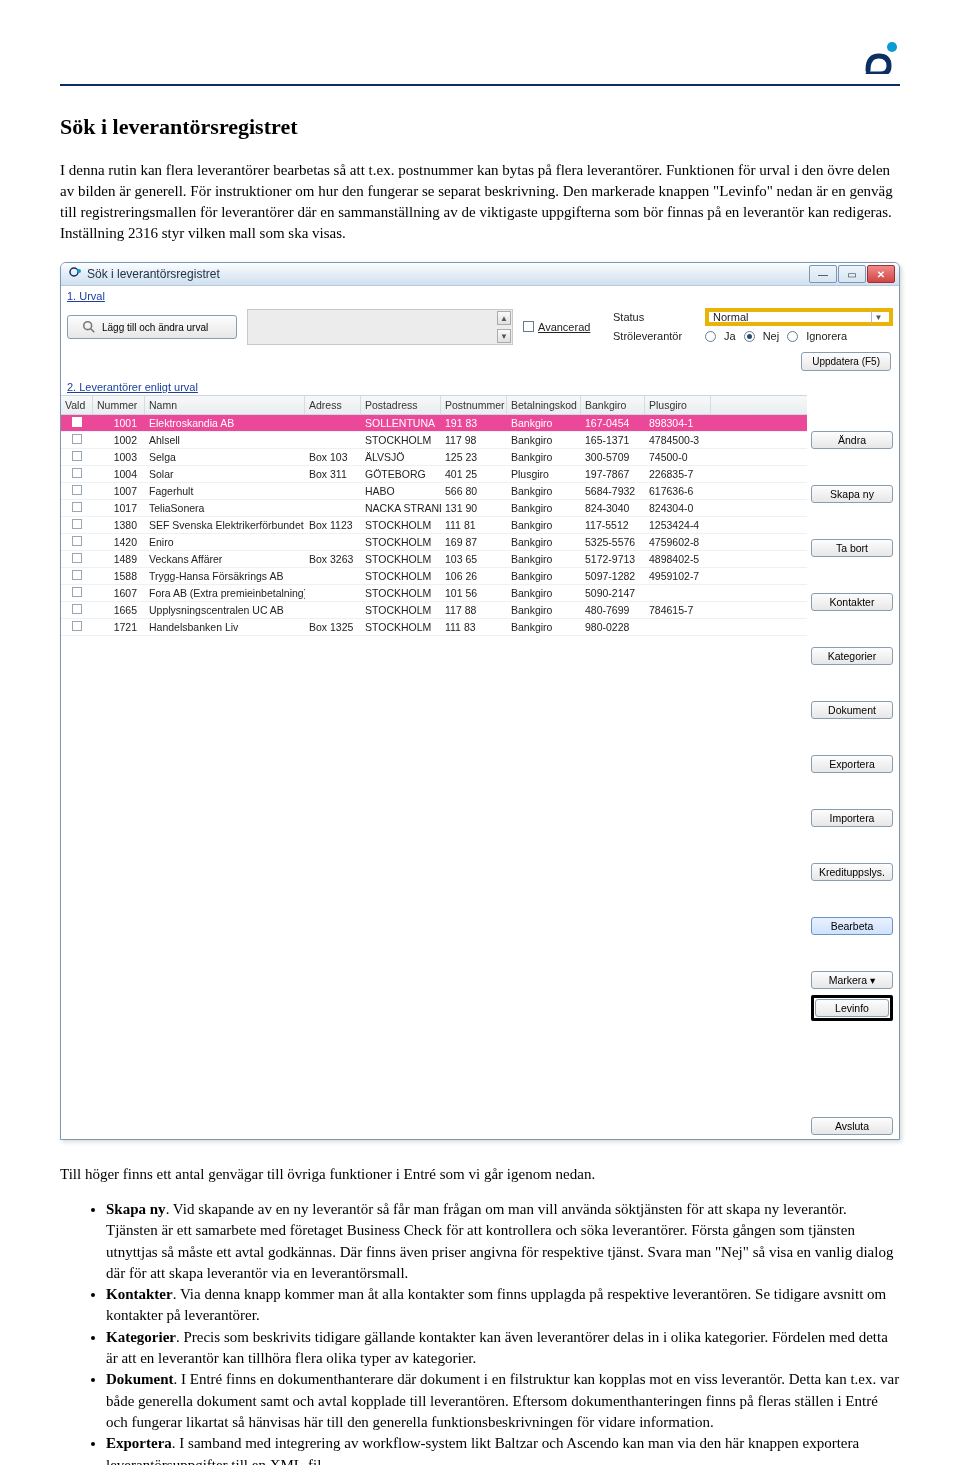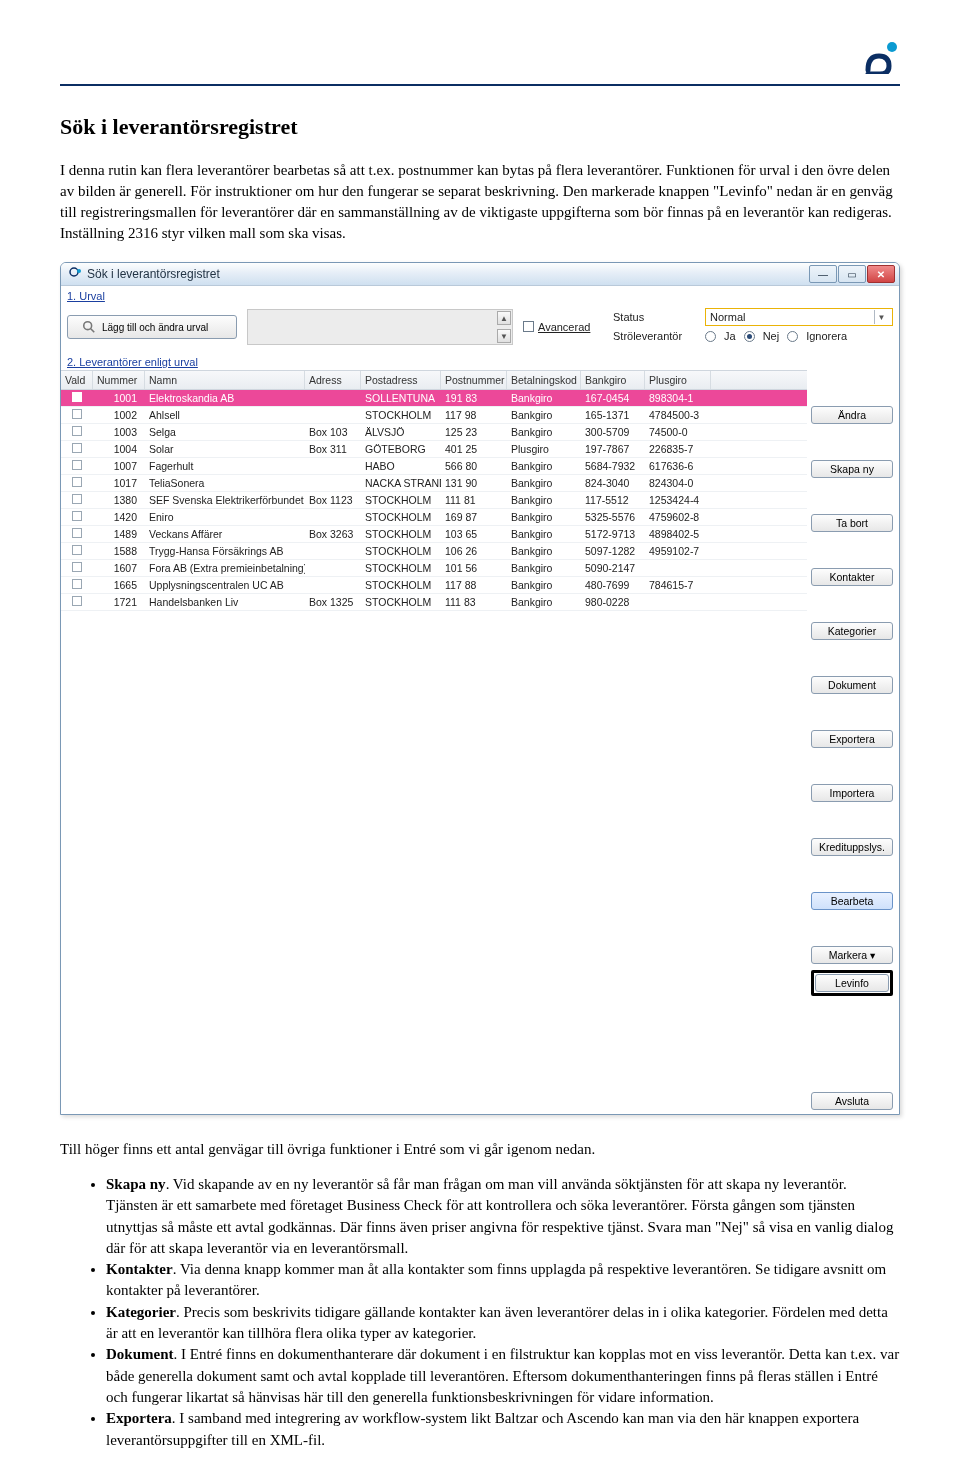--- a/index.html
+++ b/index.html
@@ -22,21 +22,21 @@
   .urval-row { display:flex; align-items:center; padding:4px 6px 6px 6px; gap:10px; }
   .ui-btn { background: linear-gradient(#fdfdfd,#e7e7e7); border:1px solid #8a9cb0; border-radius:3px; padding:3px 10px; font-size:10px; min-width:80px; text-align:center; cursor:pointer; font-family: inherit; }
   .search-btn { display:flex; align-items:center; gap:6px; padding:4px 14px; min-width:170px; text-align:left; }
   .search-icon { width:14px; height:14px; flex:none; }
   .grey-box { background:#ececec; border:1px solid #c8c8c8; height:36px; flex:1; position:relative; }
   .grey-box .scroll { position:absolute; right:1px; top:1px; bottom:1px; width:14px; display:flex; flex-direction:column; justify-content:space-between; }
   .grey-box .scroll .arr { height:14px; border:1px solid #aaa; background:linear-gradient(#fafafa,#e0e0e0); font-size:8px; display:flex; align-items:center; justify-content:center; color:#555;}
   .status-block { min-width:280px; }
   .status-row { display:flex; align-items:center; margin-bottom:4px; }
   .lbl { width:92px; font-size:11px; }
-  .combo { border:1px solid #eab308; background:#fff; height:18px; flex:1; display:flex; align-items:center; padding:0 4px; justify-content:space-between; }
+  .combo { border:4px solid #eab308; background:#fff; height:18px; flex:1; display:flex; align-items:center; padding:0 4px; justify-content:space-between; }
   .combo .cv { font-size:11px; }
   .combo .dd { width:14px; height:14px; border-left:1px solid #b0b9c4; display:flex; align-items:center; justify-content:center; font-size:8px; color:#555;}
   .radio { width:11px; height:11px; border:1px solid #6a7a8a; border-radius:50%; display:inline-flex; align-items:center; justify-content:center; }
   .radio.checked::after { content:""; width:5px; height:5px; background:#2b4b77; border-radius:50%; }
   .chk { width:11px; height:11px; border:1px solid #6a7a8a; display:inline-block; background:#fff; }
   .update-row { text-align:right; padding:0 8px 6px 0; }
   .table-area { display:flex; }
   .table { flex:1; border-top:1px solid #cfd6de; }
   .thead { display:grid; grid-template-columns:32px 52px 160px 56px 80px 66px 74px 64px 66px; background:linear-gradient(#f7f8fa,#e9edf1); border-bottom:1px solid #cfd6de; }
   .thead > div { padding:3px 4px; font-size:10.5px; color:#333; border-right:1px solid #d6dce2; white-space:nowrap; overflow:hidden; }
@@ -126,20 +126,23 @@
             <span class="radio"></span>
             <span>Ja</span>
             <span class="radio checked"></span>
             <span>Nej</span>
             <span class="radio"></span>
             <span>Ignorera</span>
           </div>
         </div>
       </div>
     </div>
+    <div class="update-row">
+      <button class="ui-btn">Uppdatera (F5)</button>
+    </div>
 
     <div class="section-header">2. Leverantörer enligt urval</div>
     <div class="table-area">
       <div class="table">
         <div class="thead" id="thead-row">
             <div>Vald</div>
             <div>Nummer</div>
             <div>Namn</div>
             <div>Adress</div>
             <div>Postadress</div>

